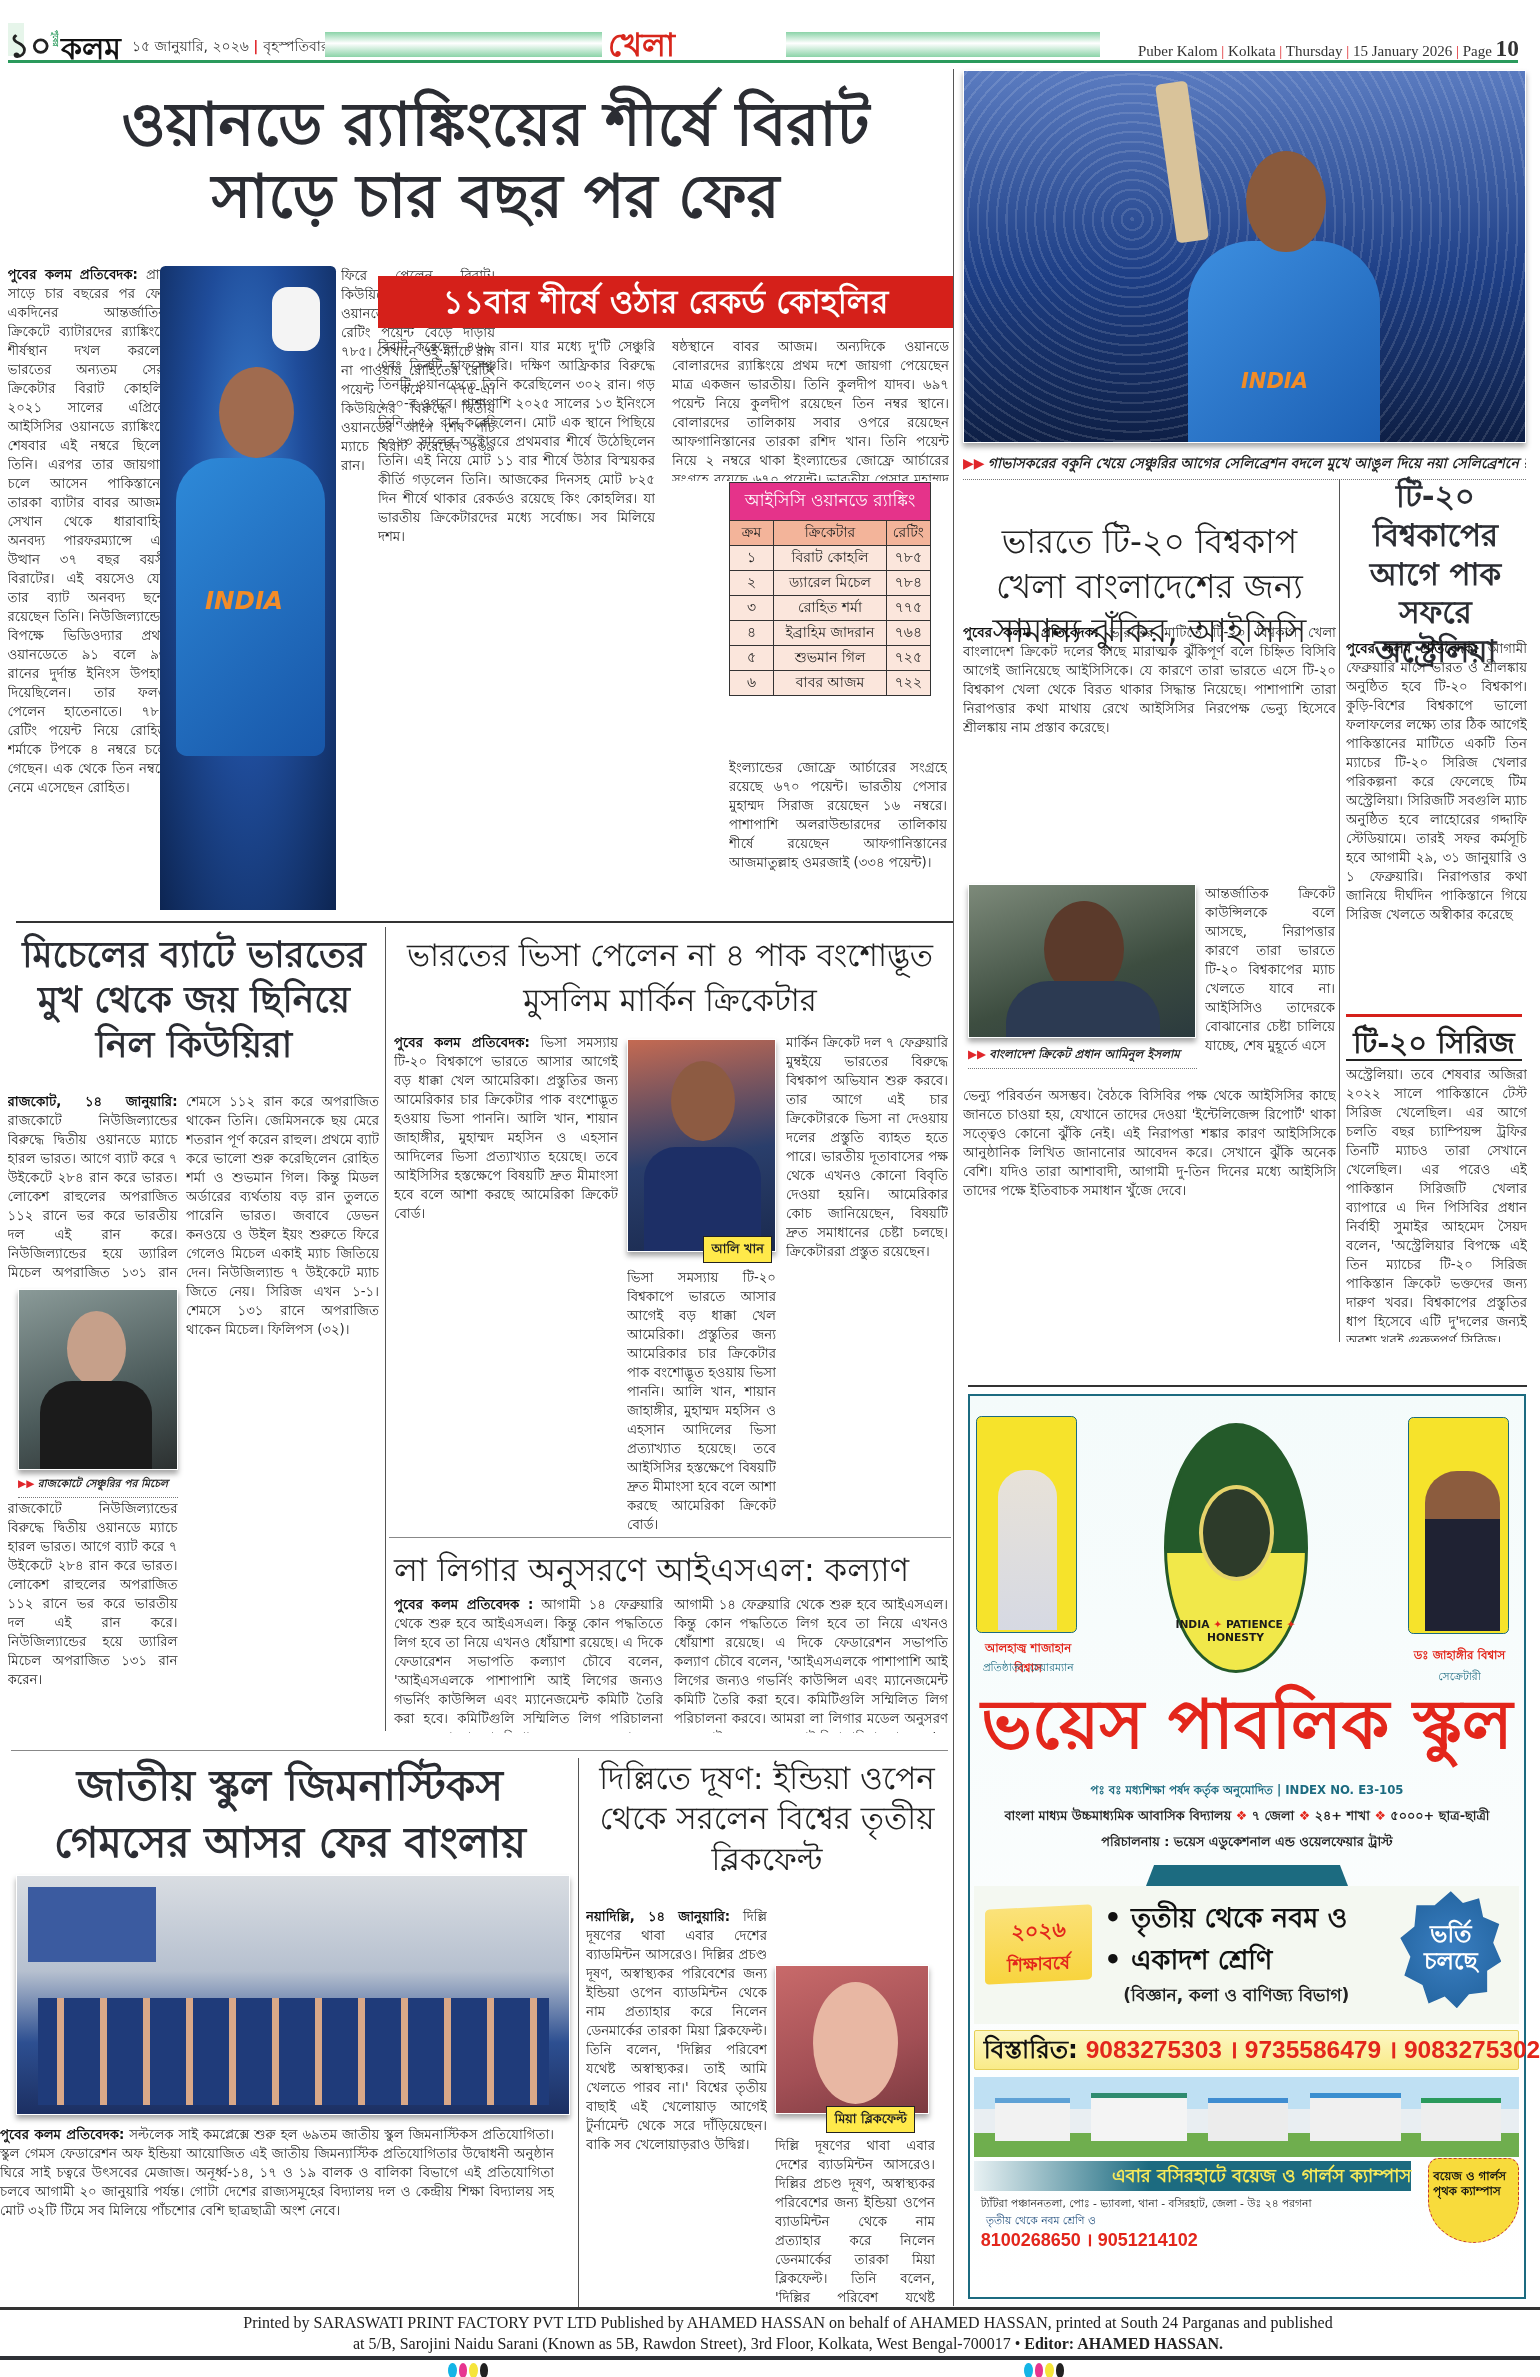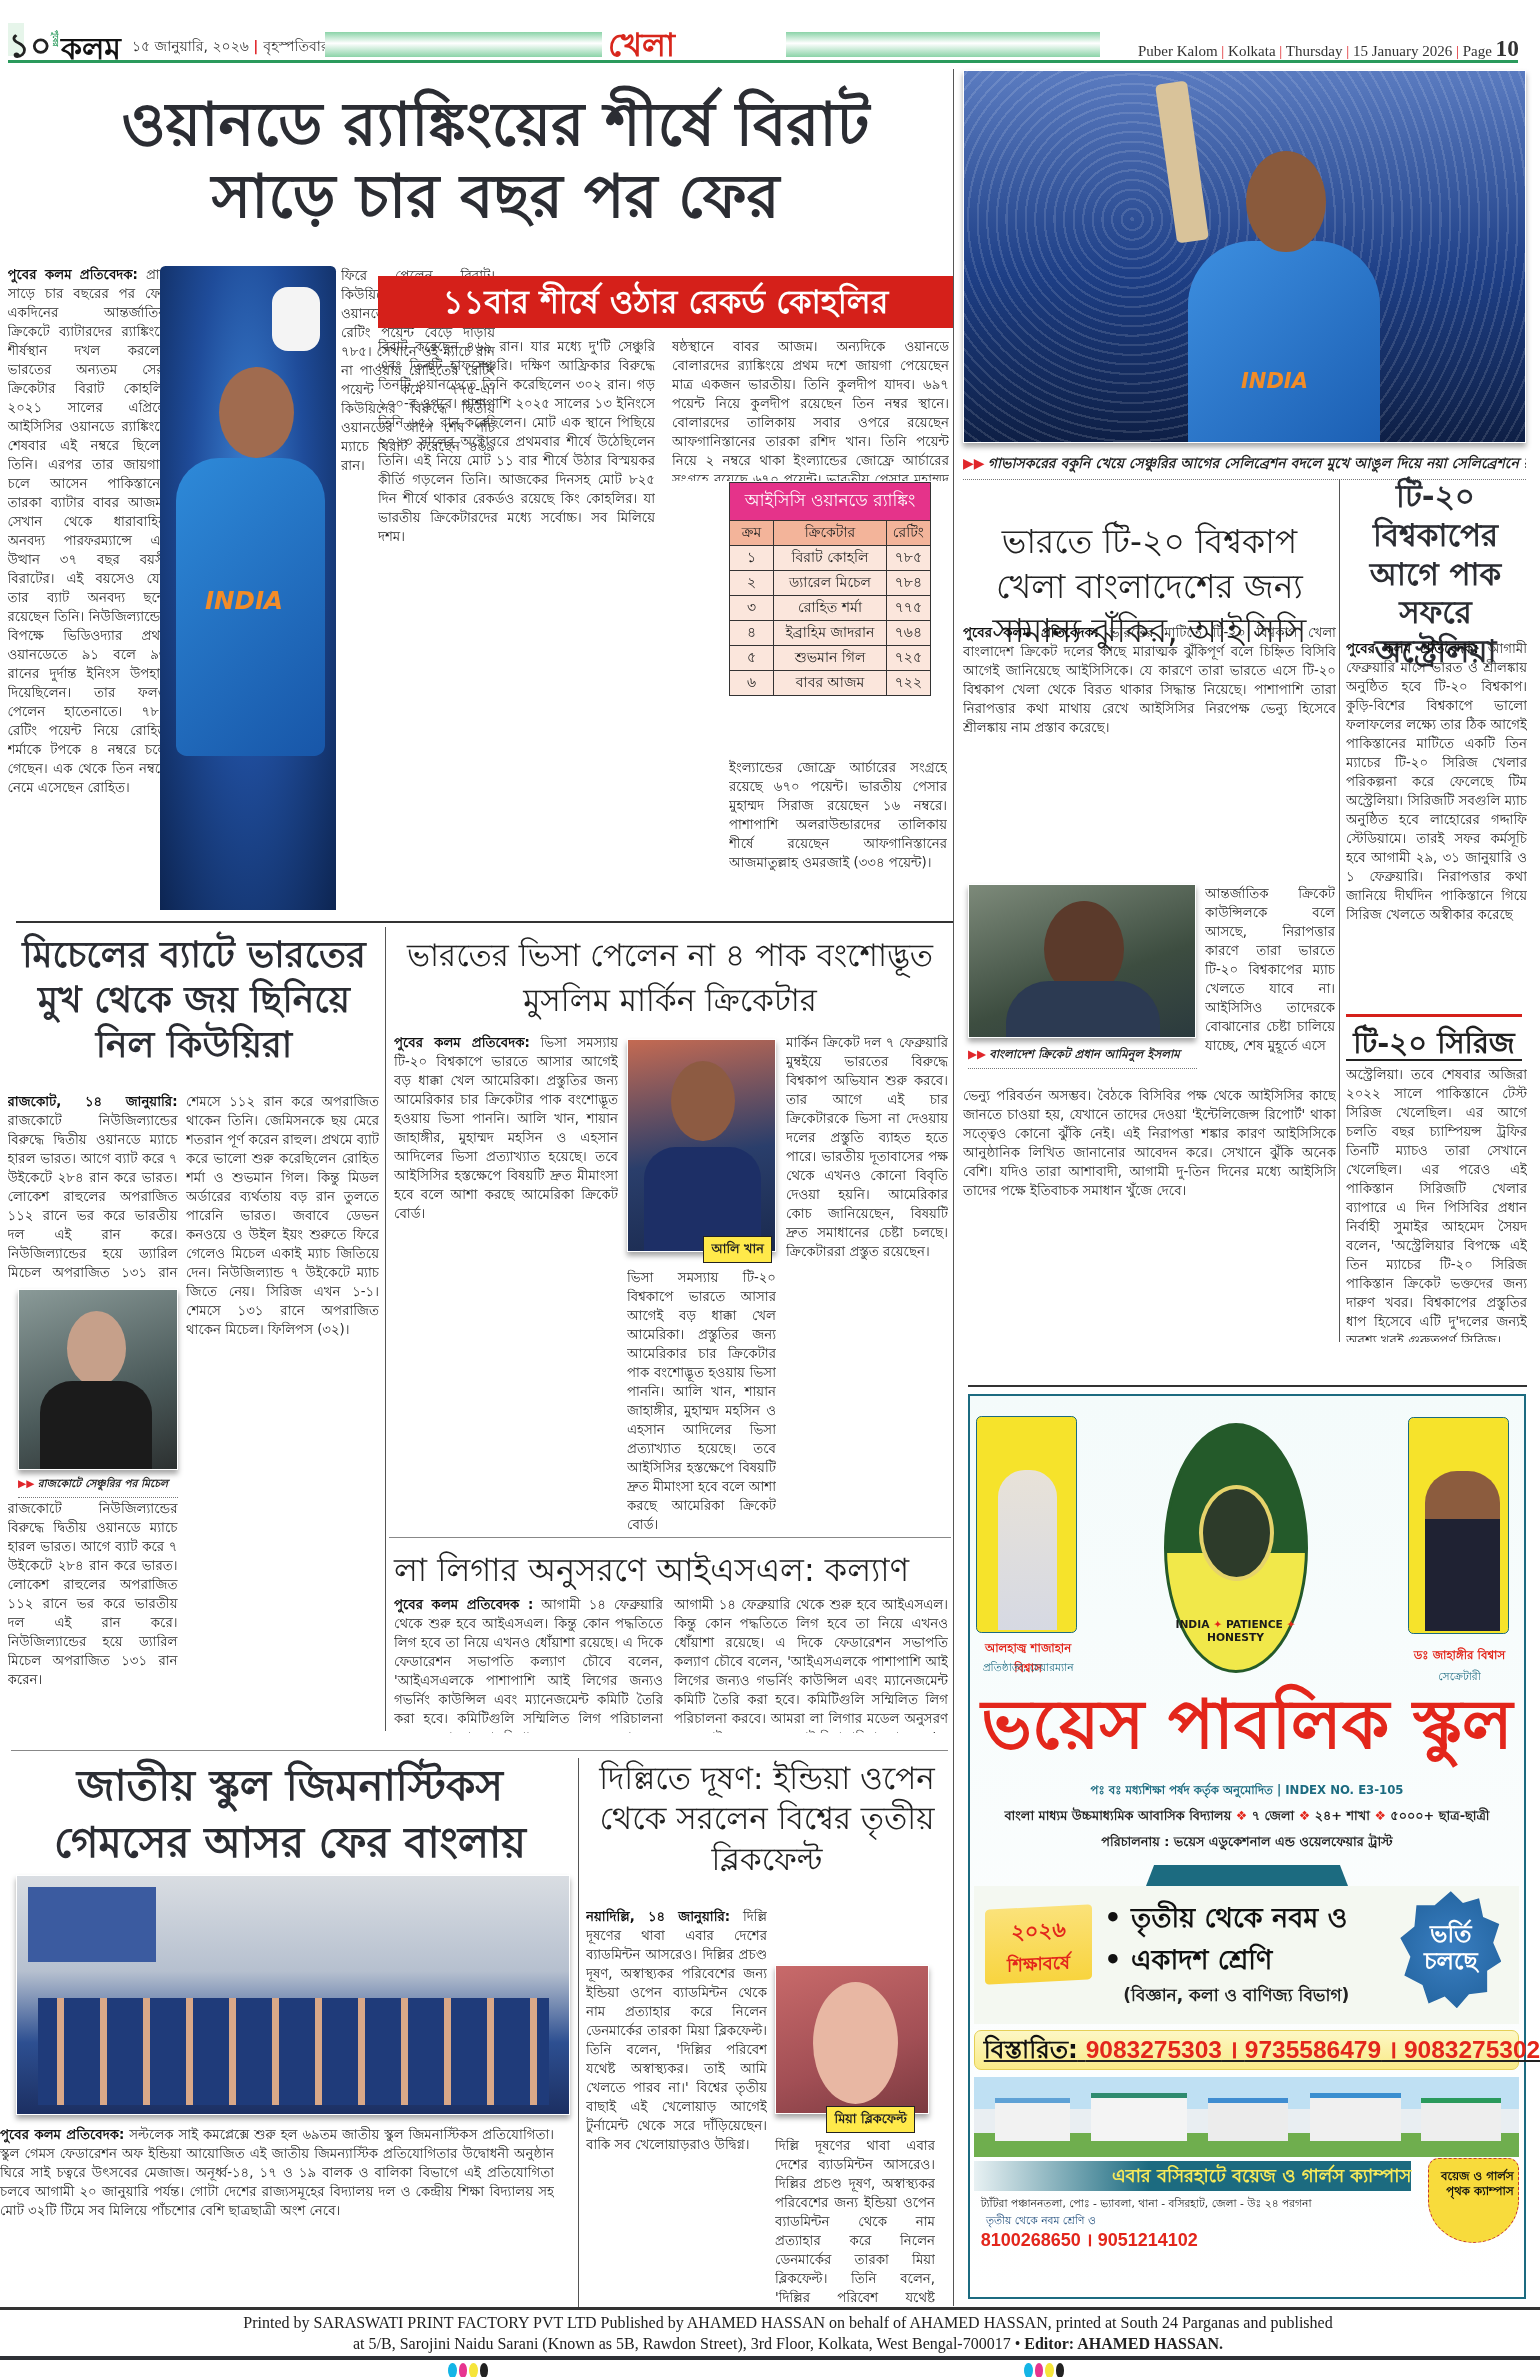--- a/index.html
+++ b/index.html
@@ -314,39 +314,39 @@
       <div style="font-size:18px;font-weight:bold;color:#e3261b;">শিক্ষাবর্ষে</div>
     </div>
     <div class="abs" style="left:130px;top:10.7px;font-size:27px;font-weight:bold;color:#111;white-space:nowrap;">• তৃতীয় থেকে নবম ও</div>
     <div class="abs" style="left:130px;top:53px;font-size:27px;font-weight:bold;color:#111;white-space:nowrap;">• একাদশ শ্রেণি</div>
     <div class="abs" style="left:149px;top:96px;font-size:17px;font-weight:bold;color:#222;white-space:nowrap;">(বিজ্ঞান, কলা ও বাণিজ্য বিভাগ)</div>
     <div class="abs" style="left:426px;top:5.3px;width:101px;height:117px;background:radial-gradient(circle,#3a7fc2,#1f5f99);clip-path:polygon(50% 0,62% 10%,78% 6%,82% 22%,98% 28%,92% 44%,100% 60%,86% 68%,86% 86%,68% 88%,56% 100%,44% 90%,28% 96%,22% 80%,4% 72%,10% 56%,0 40%,14% 30%,16% 12%,34% 12%);color:#fff;font-size:23.4px;font-weight:bold;text-align:center;padding-top:30px;line-height:1.15;">
       <span>ভর্তি চলছে</span>
     </div>
   </div>
 
-  <div class="abs" style="left:4.3px;top:634px;width:545px;height:40px;background:linear-gradient(#fdf7c5,#f9eb88);border:1.1px solid #e5cf55;border-radius:7px;font-size:24.5px;line-height:38px;padding-left:8.5px;white-space:nowrap;text-decoration:underline;">
+  <div class="abs" style="left:4.3px;top:634px;width:545px;height:40px;background:linear-gradient(#fdf7c5,#f9eb88);border:1.1px solid #e5cf55;border-radius:2px;font-size:24.5px;line-height:38px;padding-left:8.5px;white-space:nowrap;">
     <span style="font-weight:bold;color:#111;">বিস্তারিত:</span>
     <span class="ad-phone">9083275303</span><span class="ad-phone"> । </span>
     <span class="ad-phone">9735586479</span><span class="ad-phone"> । </span>
     <span class="ad-phone">9083275302</span>
   </div>
 
   <div class="abs" style="left:4.3px;top:681px;width:545px;height:80px;background:linear-gradient(180deg,#bfe0f3 0 40%,#e9eef2 40% 70%,#6fae4e 70% 100%);">
     <div class="abs" style="left:21px;top:21px;width:75px;height:43px;background:#f2f2f2;border-top:5.3px solid #5fa2d6;"></div>
     <div class="abs" style="left:117px;top:16px;width:96px;height:48px;background:#f4f4f4;border-top:5.3px solid #2f8b6f;"></div>
     <div class="abs" style="left:234px;top:21px;width:80px;height:43px;background:#ececec;border-top:5.3px solid #3f8dd1;"></div>
     <div class="abs" style="left:336px;top:16px;width:91px;height:48px;background:#f0f0f0;border-top:5.3px solid #3a8fd0;"></div>
     <div class="abs" style="left:447px;top:21px;width:80px;height:43px;background:#eeeeee;border-top:5.3px solid #2a9a5c;"></div>
   </div>
 
   <div class="abs" style="left:4.3px;top:765px;width:437px;height:30px;background:linear-gradient(90deg,#e8f1f3,#1c6b80 40%);color:#f7ea5a;font-size:18px;font-weight:bold;text-align:right;line-height:30px;">
     <span>এবার বসিরহাটে বয়েজ ও গার্লস ক্যাম্পাস</span>
   </div>
-  <div class="abs" style="left:458px;top:762px;width:91px;height:85px;background:#f8db3c;border-radius:10.7px 10.7px 50% 50%;border:1.1px dashed #c63a2a;text-align:right;font-size:11.7px;font-weight:bold;color:#111;padding:9.6px 4.3px;line-height:1.35;">
+  <div class="abs" style="left:458px;top:762px;width:91px;height:85px;background:#f8db3c;border-radius:10.7px 10.7px 50% 50%;border:1.1px dashed #c63a2a;text-align:left;font-size:11.7px;font-weight:bold;color:#111;padding:9.6px 4.3px;line-height:1.35;">
     <span>বয়েজ ও গার্লস পৃথক ক্যাম্পাস</span>
   </div>
   <div class="abs" style="left:10.7px;top:799px;width:442px;font-size:10.7px;color:#222;white-space:nowrap;">ট্যাঁটরা পঞ্চাননতলা, পোঃ - ভ্যাবলা, থানা - বসিরহাট, জেলা - উঃ ২৪ পরগনা</div>
   <div class="abs" style="left:16px;top:816px;font-size:10.7px;color:#1c4a7a;">
     <div>তৃতীয় থেকে নবম শ্রেণি ও</div>
   </div>
   <div class="abs" style="left:10.7px;top:831px;font-size:18px;white-space:nowrap;">
     <span class="ad-phone">8100268650</span><span class="ad-phone"> । </span>
     <span class="ad-phone">9051214102</span>
   </div>

